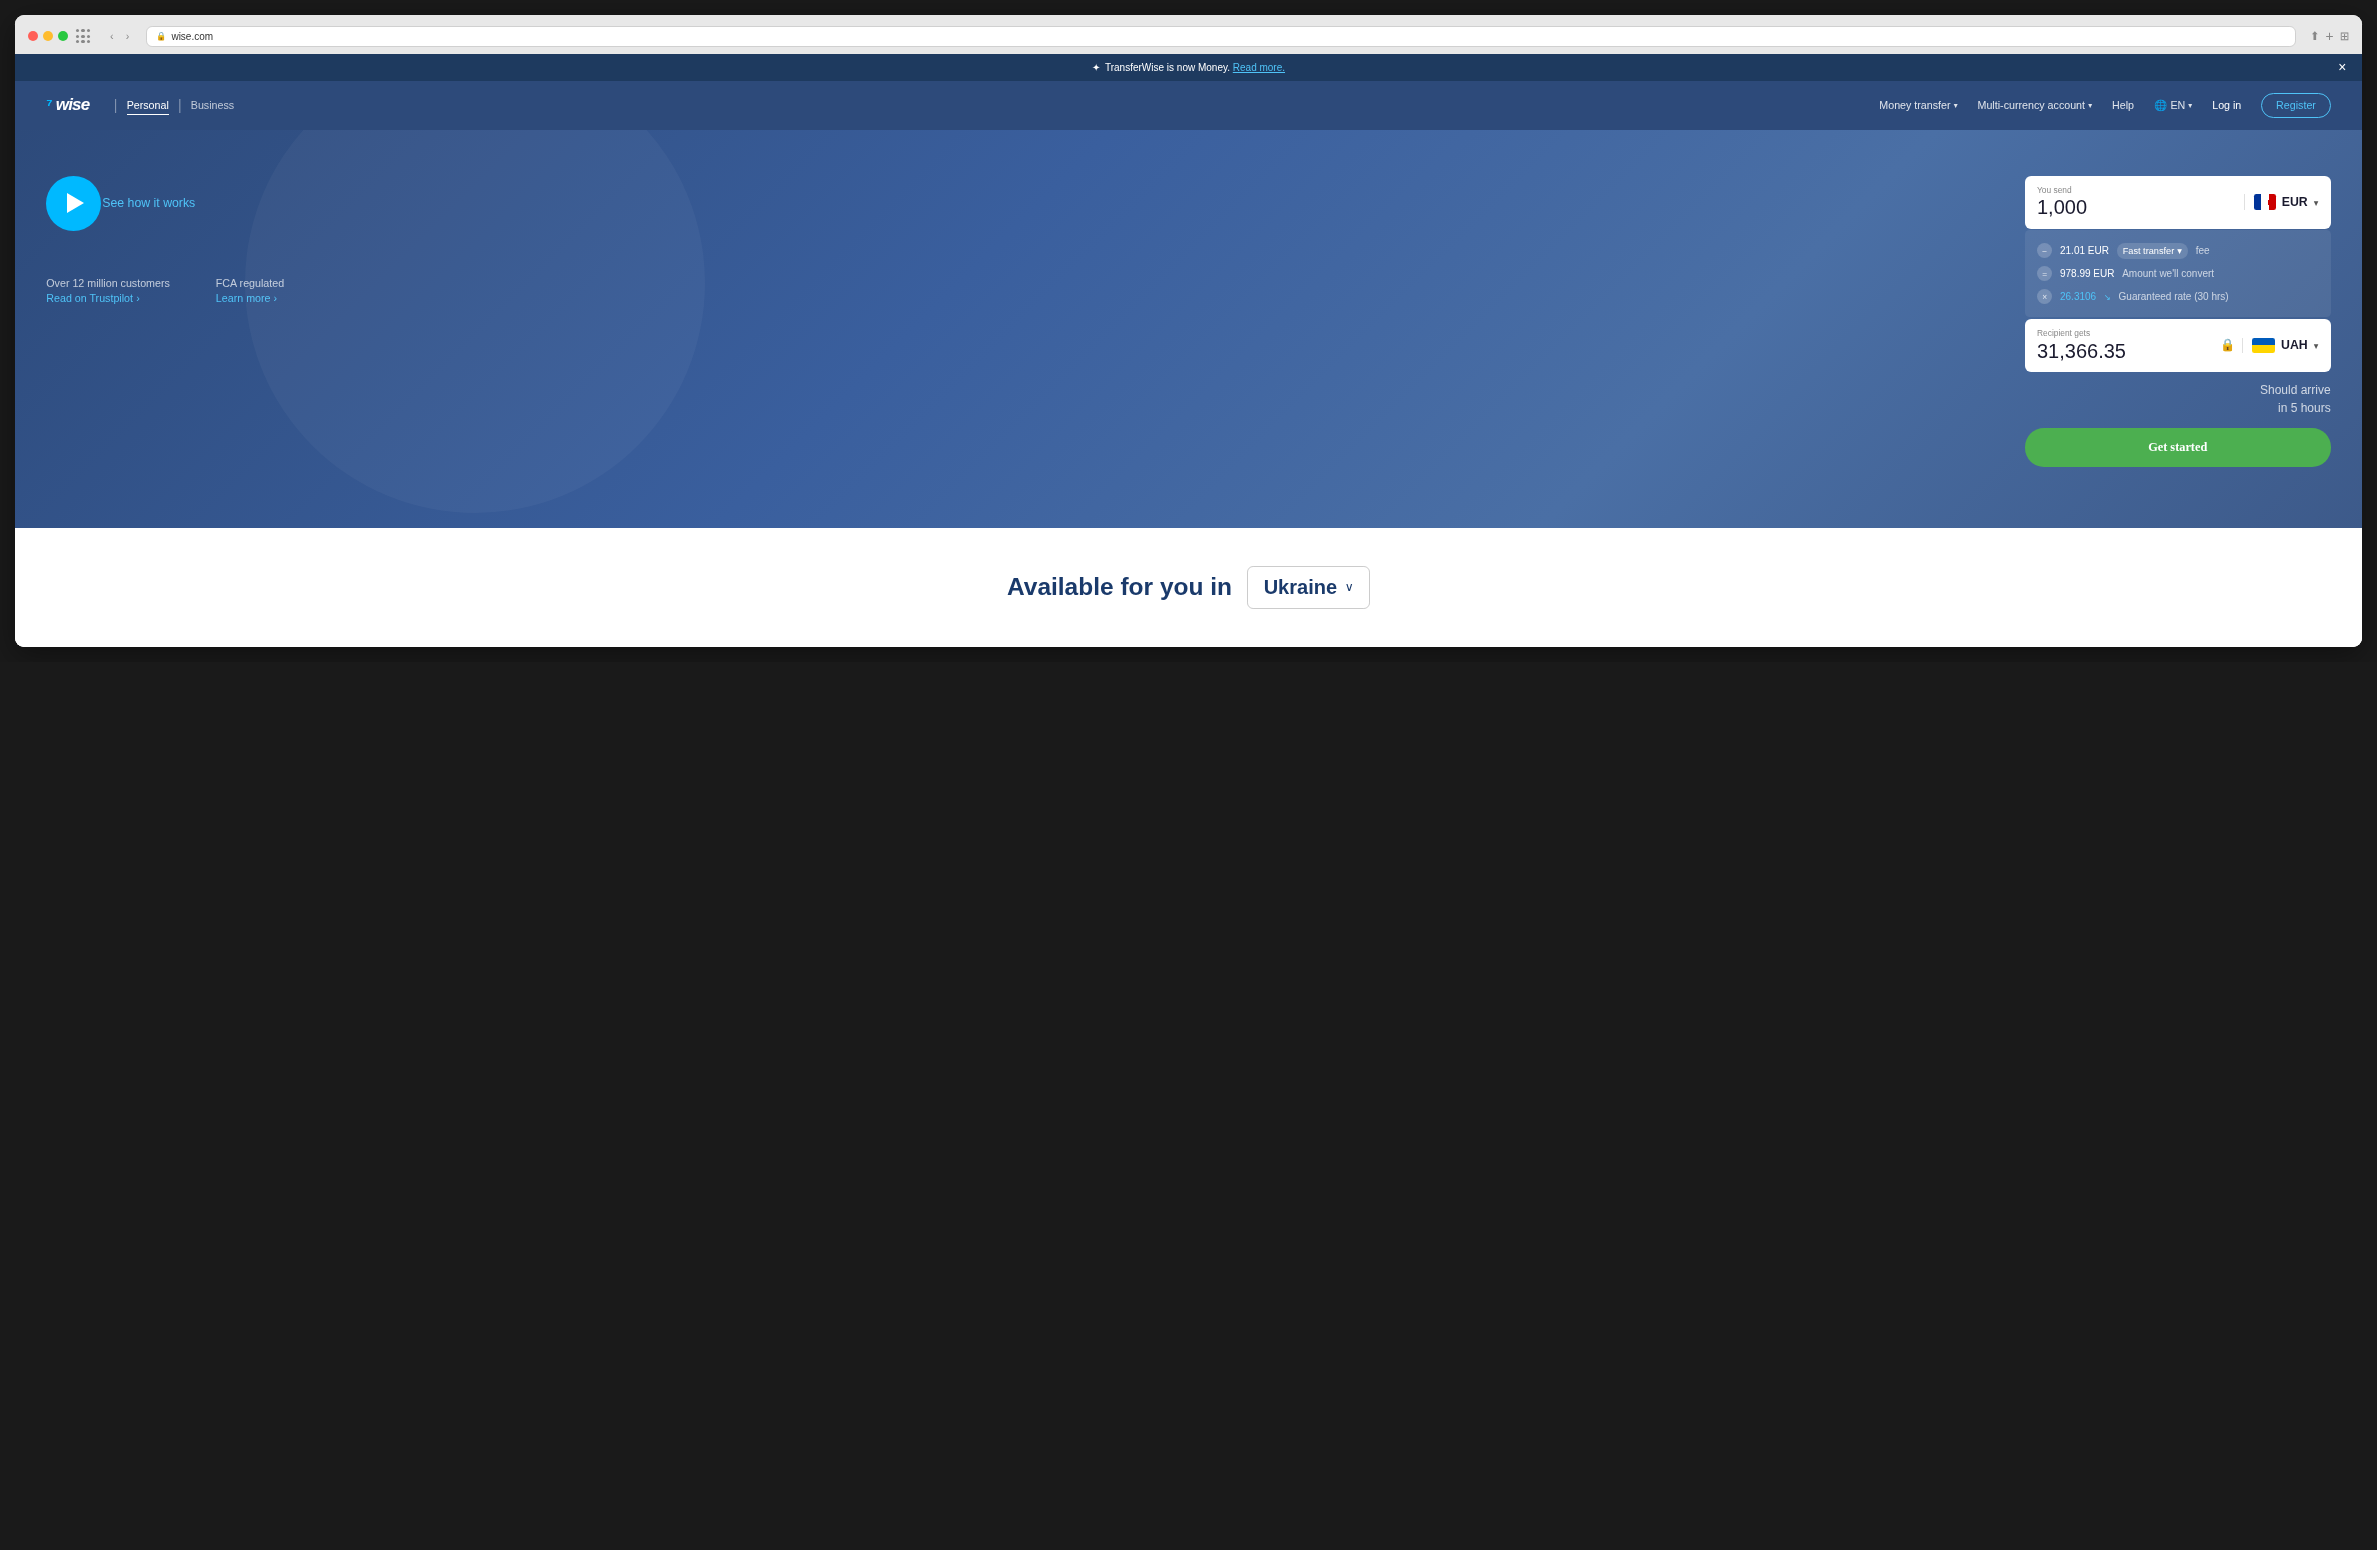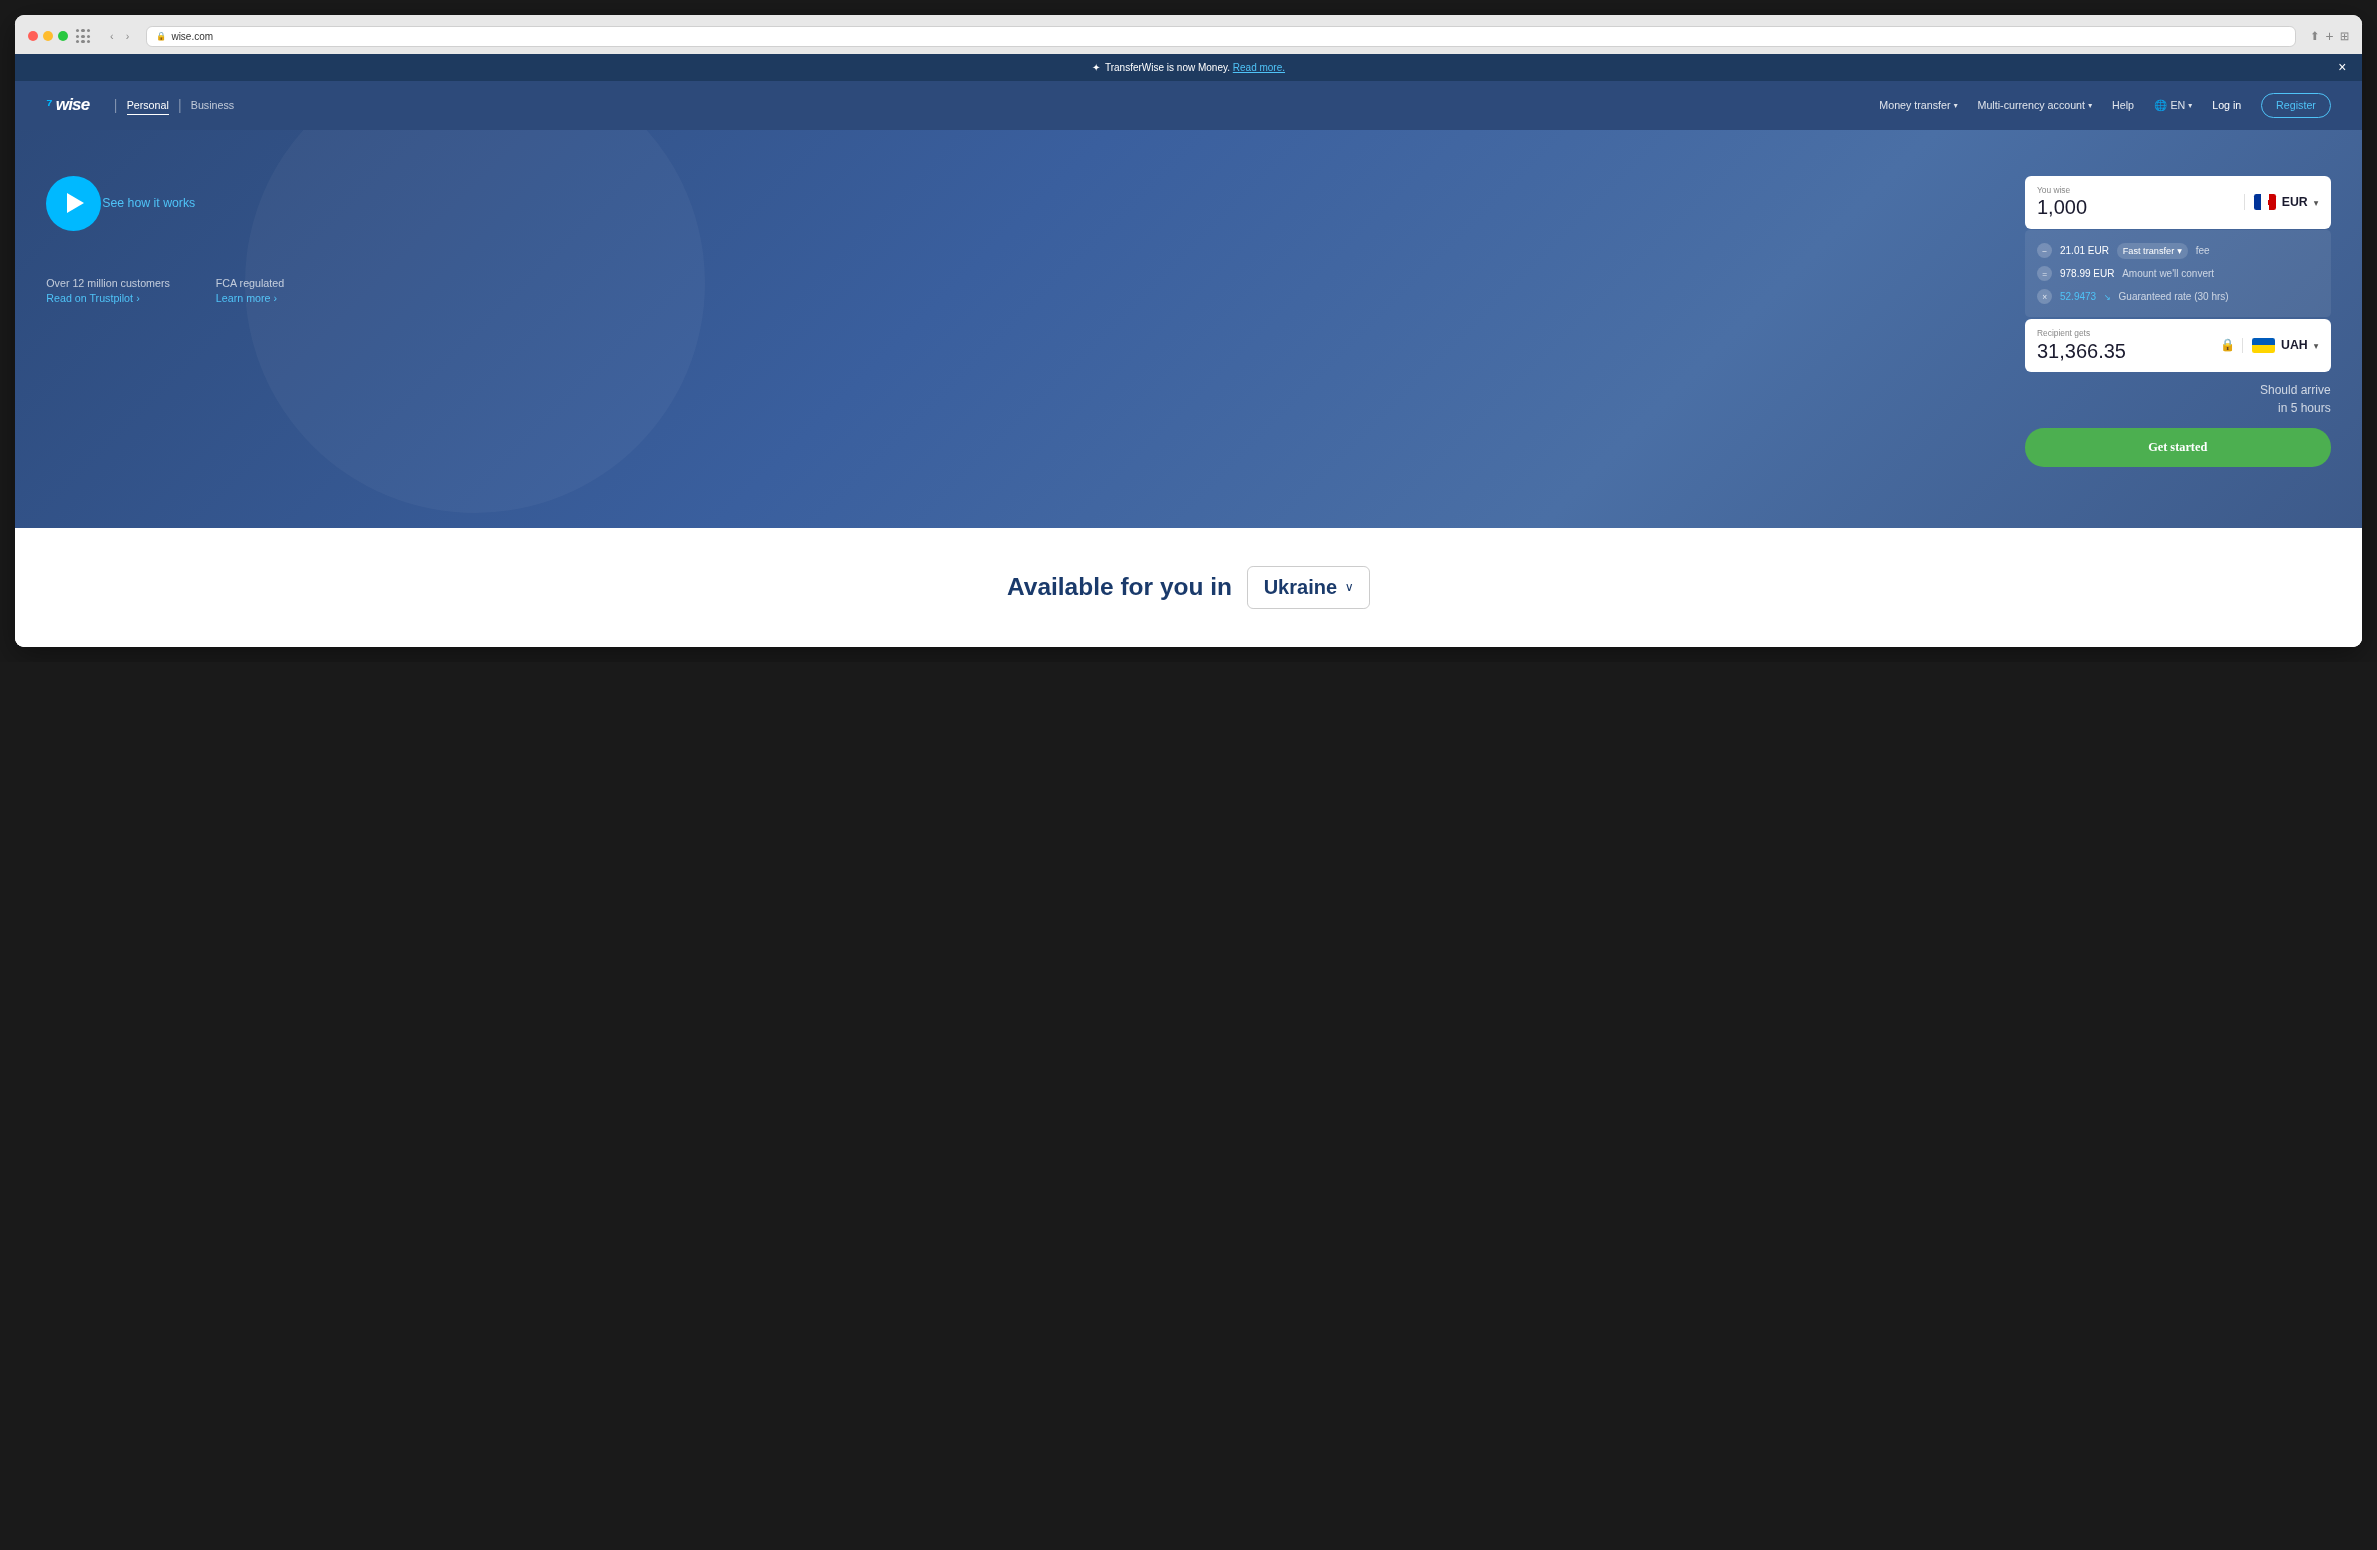--- a/index.html
+++ b/index.html
@@ -528,21 +528,21 @@
           </div>
         </div>
       </div>
 
       <div class="hero-right">
         <div class="calc-widget">
 
           
           <div class="calc-input-box">
             <div class="calc-input-inner">
-              <div class="calc-input-label">You wise</div>
+              <div class="calc-input-label">You send</div>
               <input class="calc-amount" type="text" value="1,000" style="">
             </div>
             <div class="currency-selector">
               <div class="currency-flag">
                 <div style="width:100%;height:33%;background:#003399;"></div>
                 <div style="width:100%;height:34%;background:white;"></div>
                 <div style="width:100%;height:33%;background:#cc0000;"></div>
               </div>
               <span class="currency-code">EUR</span>
               <span class="chevron-down">▾</span>
@@ -560,21 +560,21 @@
               </div>
               <span class="fee-label">fee</span>
             </div>
             <div class="fee-row">
               <div class="fee-symbol">=</div>
               <span class="fee-amount">978.99 EUR</span>
               <span class="fee-label">Amount we'll convert</span>
             </div>
             <div class="fee-row">
               <div class="fee-symbol">×</div>
-              <span class="rate-amount">52.9473</span>
+              <span class="rate-amount">26.3106</span>
               <span class="rate-trend">↘</span>
               <span class="guaranteed">Guaranteed rate (30 hrs)</span>
             </div>
           </div>
 
           
           <div class="recipient-box">
             <div class="recipient-inner">
               <div class="recipient-label">Recipient gets</div>
               <input class="recipient-amount" type="text" value="31,366.35" style="font-size: 20px; font-weight: 500; color: rgb(26, 26, 46); border: none; outline: none; width: 100%;">

